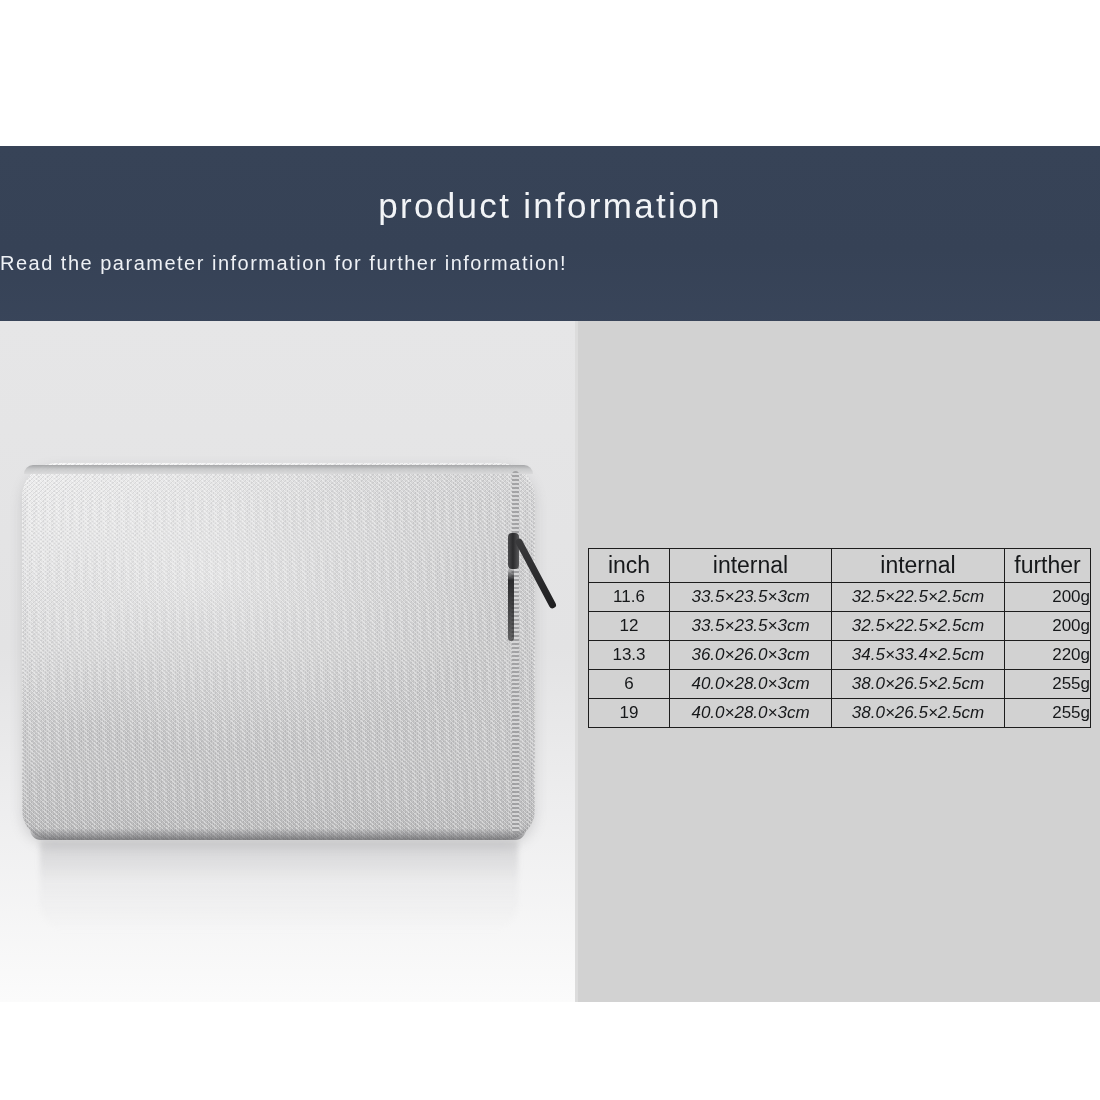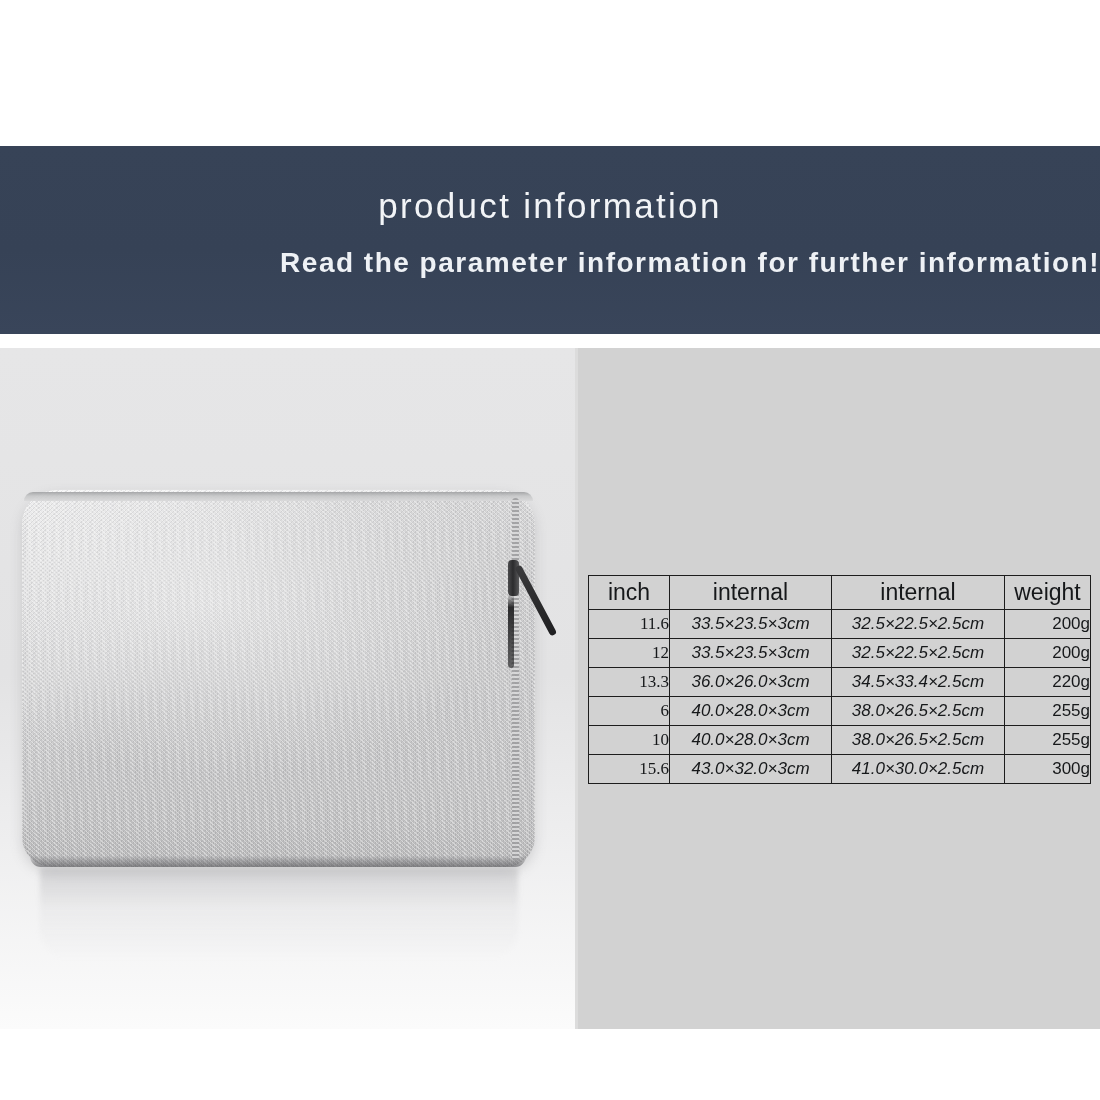--- a/index.html
+++ b/index.html
@@ -41,37 +41,36 @@
     font-weight: 400;
     letter-spacing: 2.3px;
     line-height: 40px;
     white-space: nowrap;
   }
   .header-subtitle {
     position: absolute;
     left: 0;
     top: 100px;
     width: 1100px;
-    text-align: right;
+    text-align: left;
     color: #eef1f5;
-    font-size: 28px;
-    font-weight: 700;
+    font-size: 20px;
+    font-weight: 400;
     letter-spacing: 1.5px;
     line-height: 34px;
     white-space: nowrap;
   }
 
   
   .content {
     position: absolute;
     left: 0;
     top: 321px;
     width: 916px;
     height: 681px;
-    margin-top: 27px;
   }
   .panel-left {
     position: absolute;
     left: 0;
     top: 0;
     width: 578px;
     height: 681px;
     background: #e3e3e4;
     background: linear-gradient(180deg, #e4e4e5 0%, #e3e3e4 60%, #e1e1e2 100%);
     overflow: hidden;
@@ -242,23 +241,22 @@
     vertical-align: middle;
     line-height: 33px;
   }
   table.spec-table tbody td {
     height: 28px;
     font-size: 17px;
     vertical-align: middle;
     line-height: 28px;
   }
   td.cell-inch {
-    text-align: right;
+    text-align: center;
     padding-left: 3px;
-    font-family: Liberation Serif, serif;
   }
   td.cell-ext, td.cell-int {
     text-align: center;
     font-style: italic;
   }
   td.cell-weight {
     text-align: right;
     font-size: 16px;
   }
 </style>
@@ -297,21 +295,21 @@
           <col class="col-inch">
           <col class="col-ext">
           <col class="col-int">
           <col class="col-weight">
         </colgroup>
         <thead>
           <tr>
             <th>inch</th>
             <th>internal</th>
             <th>internal</th>
-            <th>weight</th>
+            <th>further</th>
           </tr>
         </thead>
         <tbody>
           <tr>
             <td class="cell-inch">11.6</td>
             <td class="cell-ext">33.5×23.5×3cm</td>
             <td class="cell-int">32.5×22.5×2.5cm</td>
             <td class="cell-weight">200g</td>
           </tr>
           <tr>
@@ -326,29 +324,23 @@
             <td class="cell-int">34.5×33.4×2.5cm</td>
             <td class="cell-weight">220g</td>
           </tr>
           <tr>
             <td class="cell-inch">6</td>
             <td class="cell-ext">40.0×28.0×3cm</td>
             <td class="cell-int">38.0×26.5×2.5cm</td>
             <td class="cell-weight">255g</td>
           </tr>
           <tr>
-            <td class="cell-inch">10</td>
+            <td class="cell-inch">19</td>
             <td class="cell-ext">40.0×28.0×3cm</td>
             <td class="cell-int">38.0×26.5×2.5cm</td>
             <td class="cell-weight">255g</td>
           </tr>
-          <tr>
-            <td class="cell-inch">15.6</td>
-            <td class="cell-ext">43.0×32.0×3cm</td>
-            <td class="cell-int">41.0×30.0×2.5cm</td>
-            <td class="cell-weight">300g</td>
-          </tr>
         </tbody>
       </table>
     </div>
 
   </div>
 </div>
 
 </body></html>

